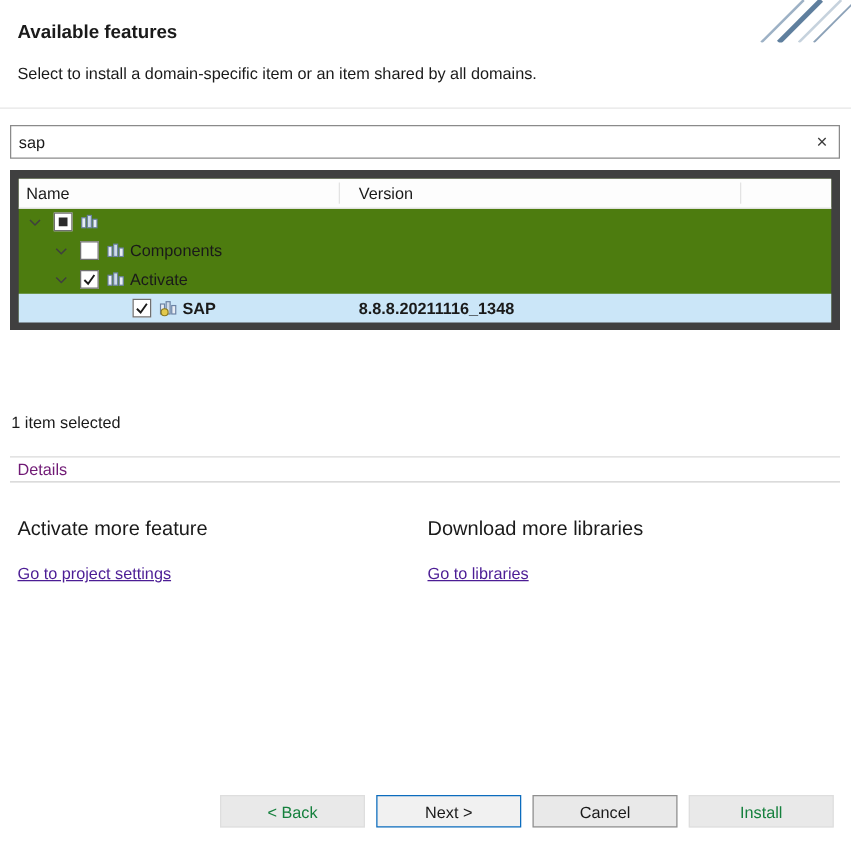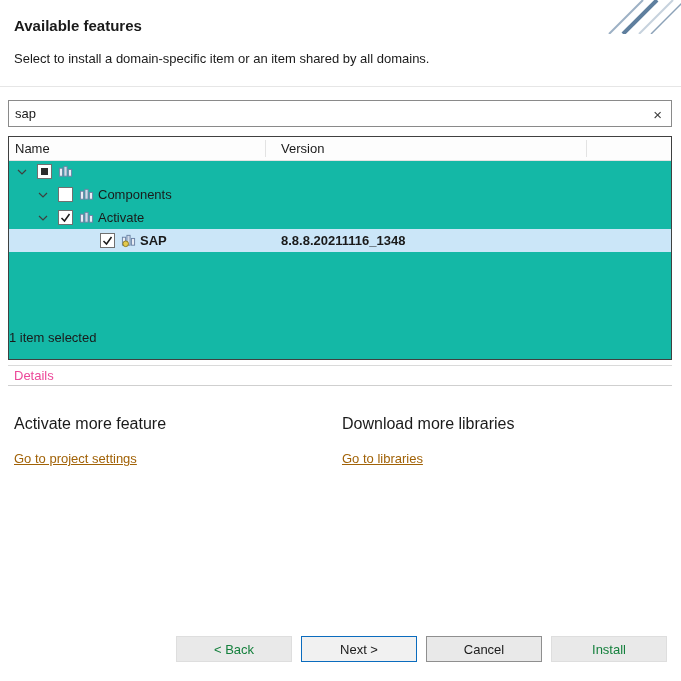--- a/index.html
+++ b/index.html
@@ -13,21 +13,21 @@
   .header-sep{position:absolute;left:0;right:0;top:86px;border-top:1px solid #e6e6e6;}
   .corner-art{position:absolute;top:0;right:0;}
 
   
   .search-wrap{position:absolute;left:8px;right:9px;top:100px;height:27px;border:1px solid #8a8a8a;background:#fff;box-sizing:border-box;}
   .search-input{position:absolute;left:0;top:0;width:100%;height:100%;border:none;outline:none;background:transparent;
     padding:0 28px 0 6px;box-sizing:border-box;font-family:"Liberation Sans","DejaVu Sans",sans-serif;font-size:13px;color:#1a1a1a;}
   .clear-btn{position:absolute;right:9px;top:50%;transform:translateY(-50%);font-size:15px;color:#3c3c3c;cursor:pointer;line-height:1;}
 
   
-  .tree-table{position:absolute;left:8px;right:9px;top:136px;height:224px;border:1px solid #404040;background:#14b8a6;box-sizing:border-box;}
+  .tree-table{position:absolute;left:8px;right:9px;top:136px;height:128px;border:7px solid #404040;background:#4d7c0f;box-sizing:border-box;}
   .thead{position:relative;height:23px;border-bottom:1px solid #e3e3e3;background:#fdfdfd;}
   .th-name{position:absolute;left:6px;top:0;line-height:23px;}
   .th-version{position:absolute;left:264px;top:0;line-height:23px;padding-left:8px;}
   .col-sep{position:absolute;top:3px;bottom:3px;width:1px;background:#e3e3e3;}
   .col-sep.s1{left:256px;} .col-sep.s2{left:577px;}
   .tbody{position:absolute;top:23px;left:0;right:0;}
   .row{position:relative;height:23px;display:flex;align-items:center;cursor:default;}
   .row.selected{background:#cbe6f8;}
   .sp{flex:none;height:1px;}
   .expander{flex:none;width:20px;display:flex;align-items:center;}
@@ -36,24 +36,24 @@
   .cb-fill{width:7px;height:7px;background:#2b2b2b;}
   .ic{flex:none;width:16px;height:16px;margin-right:4px;display:flex;align-items:center;justify-content:center;}
   .lbl{line-height:23px;white-space:nowrap;}
   .version{position:absolute;left:264px;padding-left:8px;line-height:23px;}
   .row.selected .lbl,.row.selected .version{font-weight:bold;}
 
   .status{position:absolute;left:9px;top:330px;}
 
   
   .details-header{position:absolute;left:8px;right:9px;top:365px;height:19px;line-height:19px;
-    border-top:1px solid #dadada;border-bottom:1px solid #cfcfcf;padding-left:6px;box-sizing:content-box;color:#ec4899;}
+    border-top:1px solid #dadada;border-bottom:1px solid #cfcfcf;padding-left:6px;box-sizing:content-box;color:#701a75;}
   .details-grid{position:absolute;left:14px;top:415px;right:20px;display:grid;grid-template-columns:328px auto;}
   .d-heading{font-size:16px;}
-  .d-link{display:inline-block;margin-top:18px;color:#a16207;text-decoration:underline;cursor:pointer;}
+  .d-link{display:inline-block;margin-top:18px;color:#4c1d95;text-decoration:underline;cursor:pointer;}
 
   
   .button-bar{position:absolute;right:14px;bottom:19px;display:flex;gap:9px;}
   .btn{width:116px;height:26px;background:#e9e9e9;border:1px solid #b6b6b6;color:#1a1a1a;
     font-family:"Liberation Sans","DejaVu Sans",sans-serif;font-size:13px;cursor:default;padding:0;}
   .btn.is-disabled{color:#15803d;border-color:#dedede;}
   .btn.primary{border:1px solid #0b6cbe;background:#f1f1f1;}
   .btn.cancel{border-color:#8f8f8f;}
 </style>
 </head>

